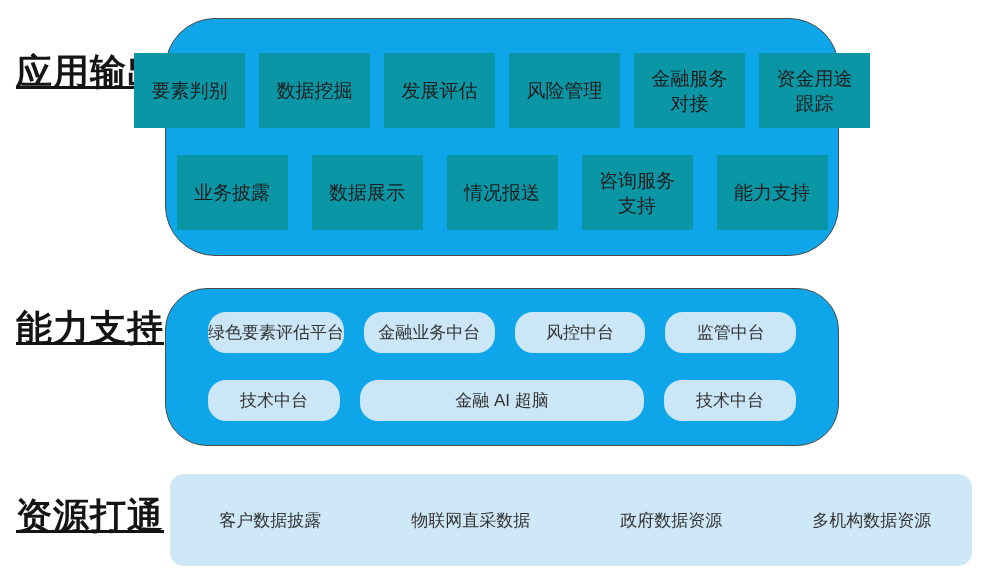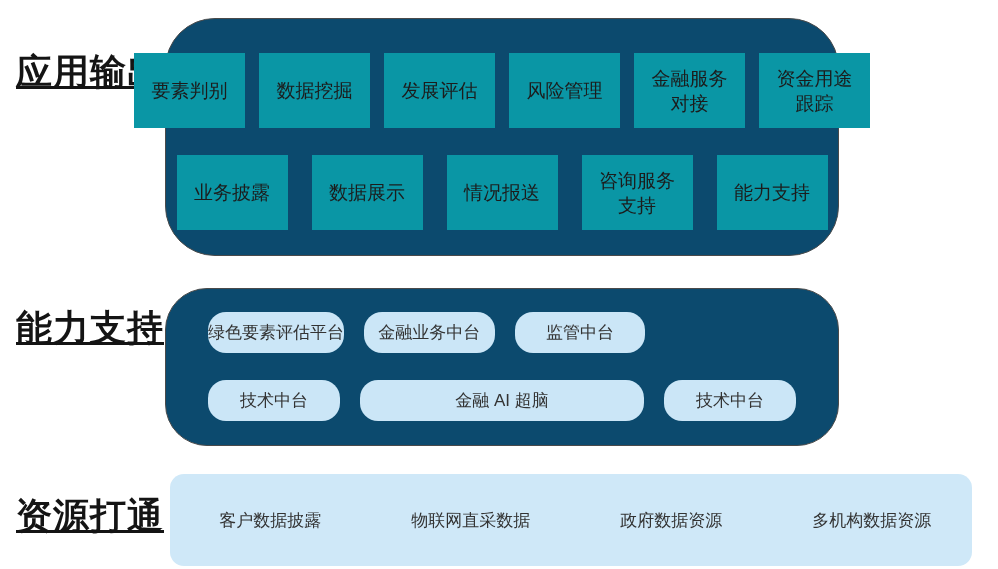--- a/index.html
+++ b/index.html
@@ -31,21 +31,21 @@
   }
   .label-app{top:48px;}
   .label-cap{top:304px;}
   .label-res{top:492px;}
 
   .round-container{
     position:absolute;
     left:165px;
     width:674px;
     border:1.4px solid var(--outline);
-    background:#0c4a6e;
+    background:#0ea5e9;
     box-sizing:border-box;
   }
   .top-container{top:18px;height:238px;border-radius:50px;}
   .mid-container{top:288px;height:158px;border-radius:42px;}
 
   .trow{
     display:flex;
     justify-content:center;
   }
   .trow1{margin-top:34px;gap:14px;}
@@ -126,20 +126,21 @@
       <div class="teal-box">咨询服务
 支持</div>
       <div class="teal-box">能力支持</div>
     </div>
   </div>
 
   <div class="round-container mid-container">
     <div class="mrow mrow1">
       <div class="blue-box">绿色要素评估平台</div>
       <div class="blue-box">金融业务中台</div>
+      <div class="blue-box">风控中台</div>
       <div class="blue-box">监管中台</div>
     </div>
     <div class="mrow mrow2">
       <div class="blue-box">技术中台</div>
       <div class="blue-box wide">金融 AI 超脑</div>
       <div class="blue-box">技术中台</div>
     </div>
   </div>
 
   <div class="band">

